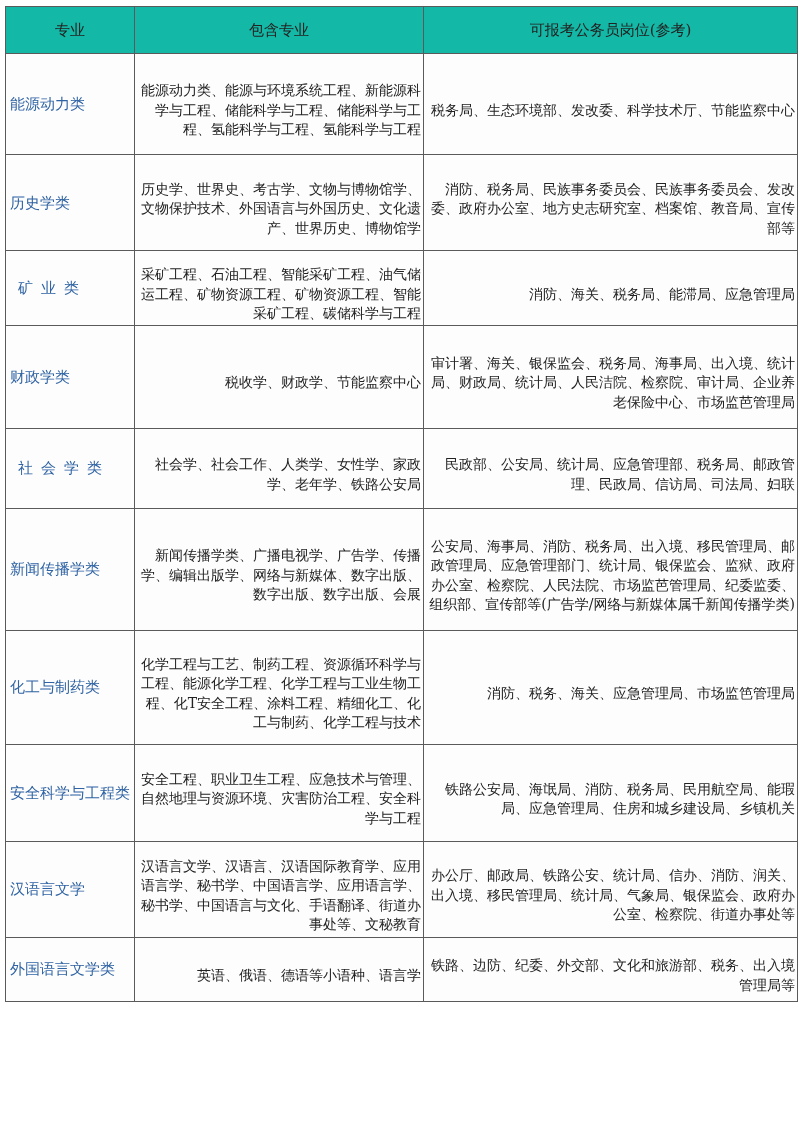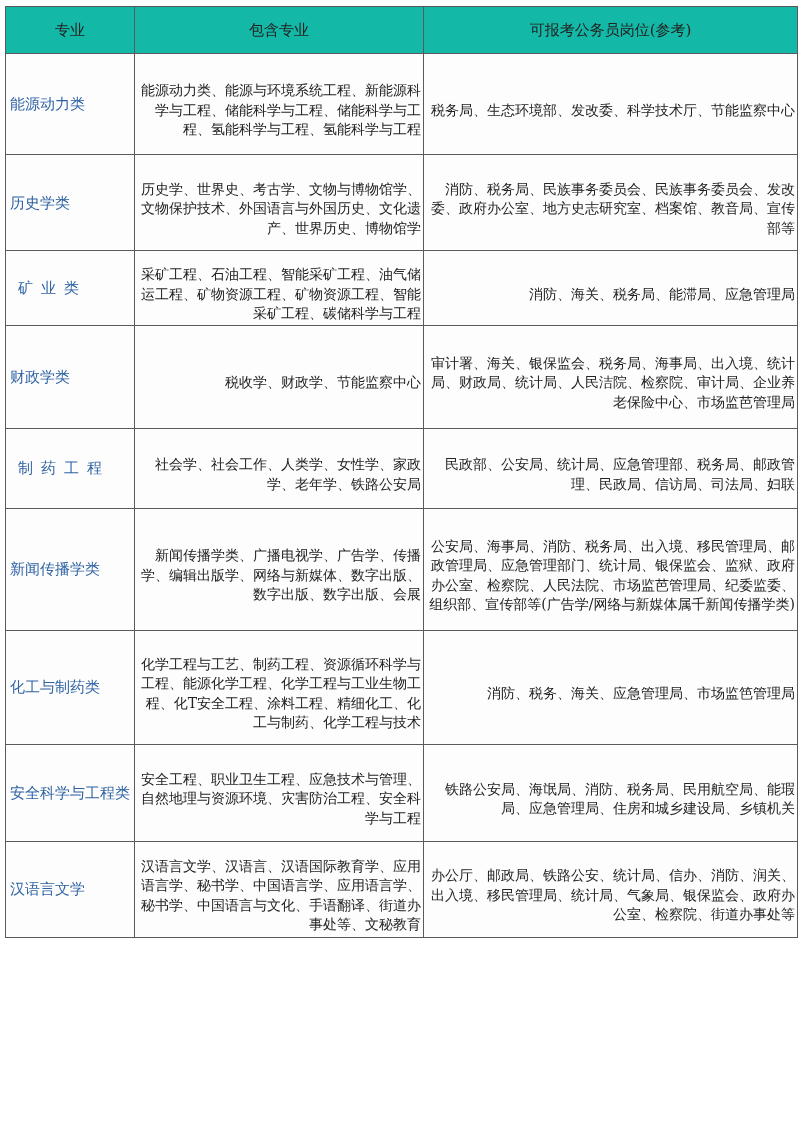--- a/index.html
+++ b/index.html
@@ -94,21 +94,21 @@
         <td class="major spaced">矿业类</td>
         <td class="content">采矿工程、石油工程、智能采矿工程、油气储运工程、矿物资源工程、矿物资源工程、智能采矿工程、碳储科学与工程</td>
         <td class="content">消防、海关、税务局、能滞局、应急管理局</td>
       </tr>
       <tr style="height:103px">
         <td class="major">财政学类</td>
         <td class="content">税收学、财政学、节能监察中心</td>
         <td class="content">审计署、海关、银保监会、税务局、海事局、出入境、统计局、财政局、统计局、人民洁院、检察院、审计局、企业养老保险中心、市场监芭管理局</td>
       </tr>
       <tr style="height:80px">
-        <td class="major spaced">制药工程</td>
+        <td class="major spaced">社会学类</td>
         <td class="content">社会学、社会工作、人类学、女性学、家政学、老年学、铁路公安局</td>
         <td class="content">民政部、公安局、统计局、应急管理部、税务局、邮政管理、民政局、信访局、司法局、妇联</td>
       </tr>
       <tr style="height:122px">
         <td class="major">新闻传播学类</td>
         <td class="content">新闻传播学类、广播电视学、广告学、传播学、编辑出版学、网络与新媒体、数字出版、数字出版、数字出版、会展</td>
         <td class="content">公安局、海事局、消防、税务局、出入境、移民管理局、邮政管理局、应急管理部门、统计局、银保监会、监狱、政府办公室、检察院、人民法院、市场监芭管理局、纪委监委、组织部、宣传部等(广告学/网络与新媒体属千新闻传播学类)</td>
       </tr>
       <tr style="height:114px">
         <td class="major">化工与制药类</td>
@@ -118,15 +118,20 @@
       <tr style="height:97px">
         <td class="major">安全科学与工程类</td>
         <td class="content">安全工程、职业卫生工程、应急技术与管理、自然地理与资源环境、灾害防治工程、安全科学与工程</td>
         <td class="content">铁路公安局、海氓局、消防、税务局、民用航空局、能瑕局、应急管理局、住房和城乡建设局、乡镇机关</td>
       </tr>
       <tr style="height:96px">
         <td class="major">汉语言文学</td>
         <td class="content">汉语言文学、汉语言、汉语国际教育学、应用语言学、秘书学、中国语言学、应用语言学、秘书学、中国语言与文化、手语翻译、街道办事处等、文秘教育</td>
         <td class="content">办公厅、邮政局、铁路公安、统计局、信办、消防、润关、出入境、移民管理局、统计局、气象局、银保监会、政府办公室、检察院、街道办事处等</td>
       </tr>
+      <tr style="height:64px">
+        <td class="major">外国语言文学类</td>
+        <td class="content">英语、俄语、德语等小语种、语言学</td>
+        <td class="content">铁路、边防、纪委、外交部、文化和旅游部、税务、出入境管理局等</td>
+      </tr>
     </tbody>
   </table>
 </div>
 
 </body></html>

